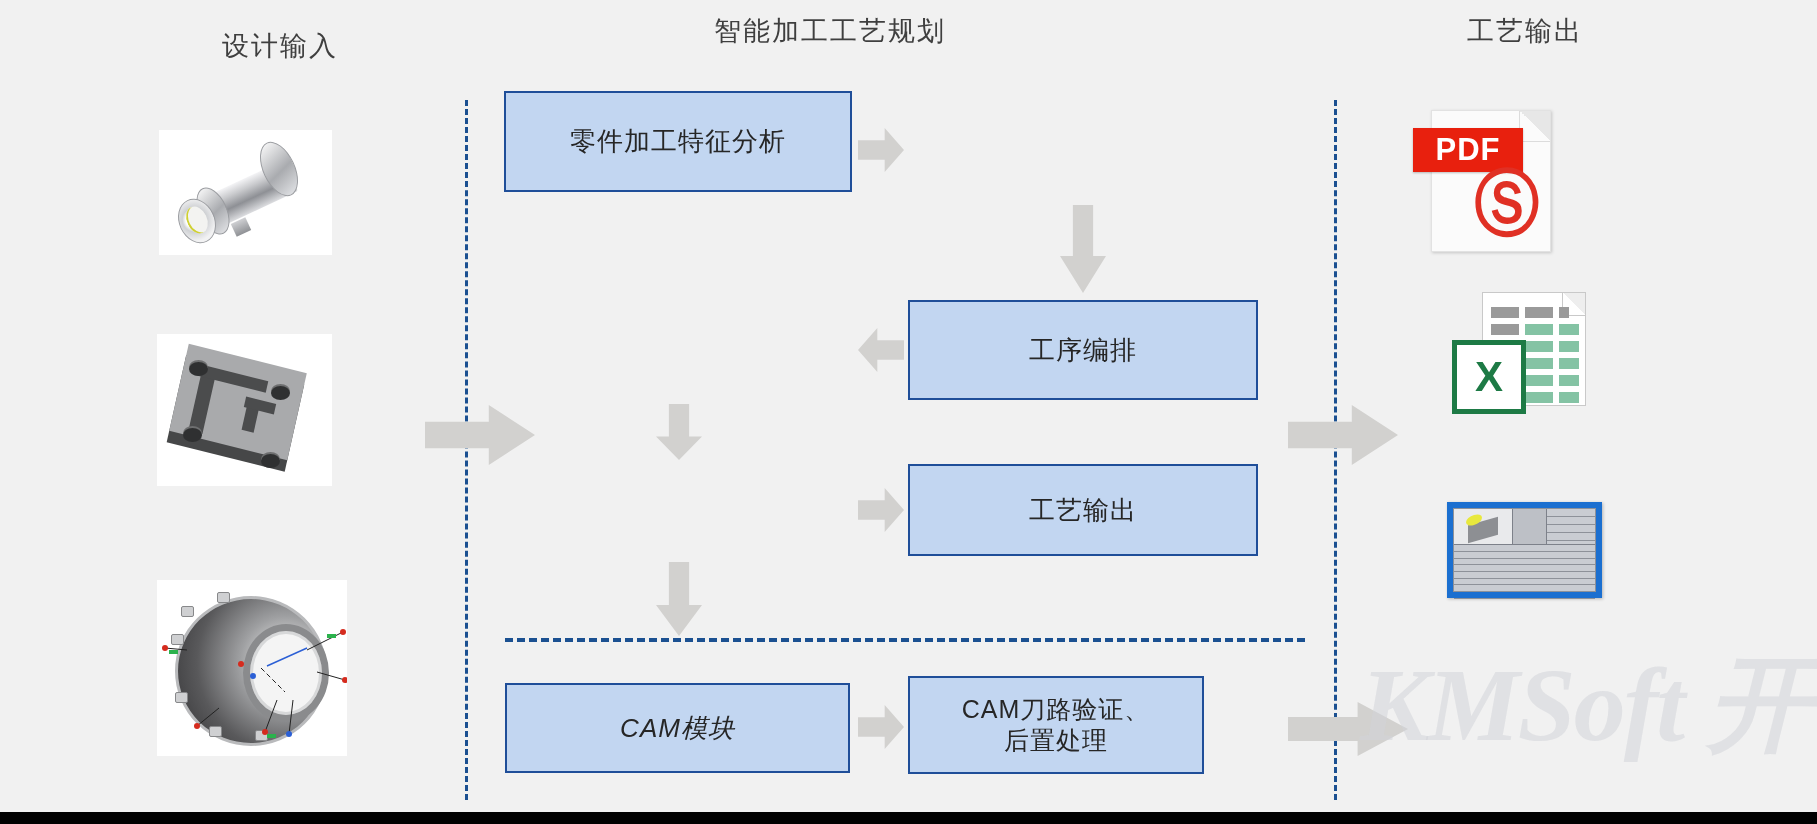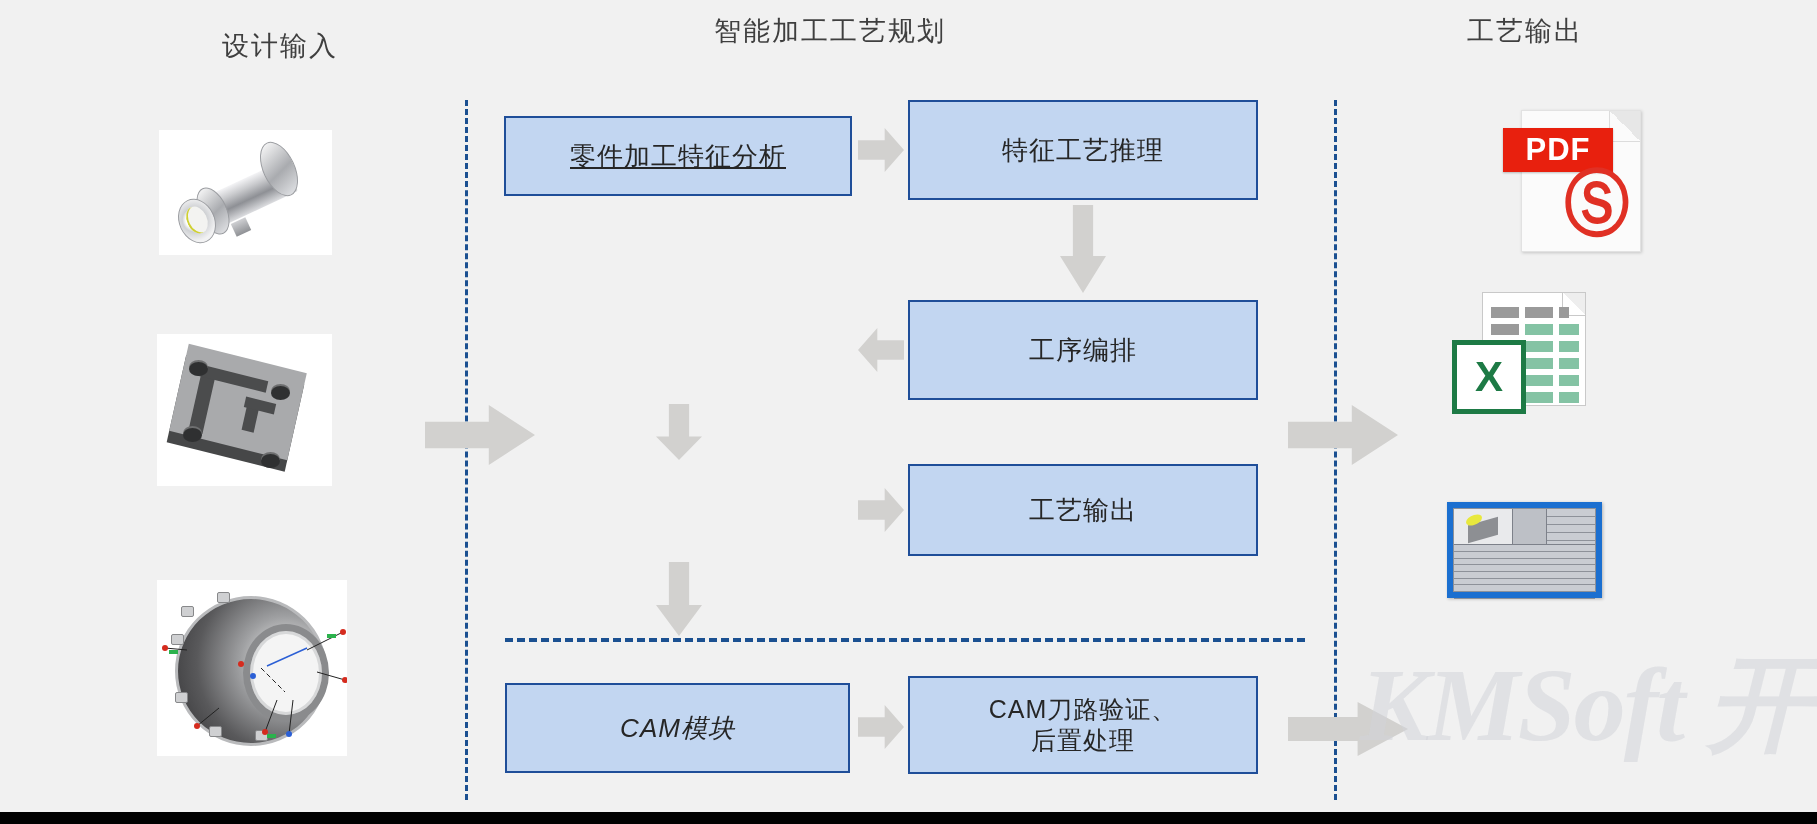--- a/index.html
+++ b/index.html
@@ -60,28 +60,28 @@
     align-items: center;
     justify-content: center;
     color: #262626;
     font-size: 26px;
     line-height: 1.25;
     text-align: center;
     letter-spacing: 1px;
   }
   .pbox.two-line { font-size: 25px; }
 
-  #box-feature-analysis { left: 504px;  top: 116px; width: 348px; height: 80px; text-decoration: underline; }
+  #box-feature-analysis { left: 504px;  top: 91px; width: 348px; height: 101px; }
   #box-feature-reason   { left: 908px;  top: 100px; width: 350px; height: 100px; }
   #box-gen-model        { left: 504px;  top: 300px; width: 348px; height: 100px; }
   #box-seq-plan         { left: 908px;  top: 300px; width: 350px; height: 100px; }
   #box-verify           { left: 505px;  top: 464px; width: 348px; height: 92px;  }
   #box-output           { left: 908px;  top: 464px; width: 350px; height: 92px;  }
   #box-cam              { left: 505px;  top: 683px; width: 345px; height: 90px; font-style: italic;  }
-  #box-cam-verify       { left: 908px;  top: 676px; width: 350px; height: 98px;  }
+  #box-cam-verify       { left: 908px;  top: 676px; width: 296px; height: 98px;  }
   #box-nc               { left: 1444px; top: 680px; width: 150px; height: 92px; font-size: 25px;}
 
   
   .arrow {
     position: absolute;
     background: #d2d1cf;
   }
   .arrow.right {
     clip-path: polygon(0% 28%, 58% 28%, 58% 0%, 100% 50%, 58% 100%, 58% 72%, 0% 72%);
   }
@@ -190,21 +190,21 @@
     border: 7px solid #8a8b8d;
     box-shadow: inset 0 0 0 3px #d7d8d9;
   }
   .casing-lug {
     position:absolute; width: 11px; height: 9px; background: #cfd0d2;
     border: 1px solid #87888a; border-radius: 2px;
   }
 
   
   .doc-icon { position: absolute; }
-  #icon-pdf   { left: 1503px; top: 110px; width: 165px; height: 140px; }
+  #icon-pdf   { left: 1413px; top: 110px; width: 165px; height: 140px; }
   #icon-excel { left: 1452px; top: 282px; width: 140px; height: 125px; }
   #icon-card  { left: 1447px; top: 502px; width: 155px; height: 96px; }
 
   .page-sheet {
     position:absolute; left: 18px; top: 0; width: 118px; height: 140px;
     background: #fbfbfb;
     border: 1px solid #e2e2e2;
     box-shadow: 1px 1px 3px rgba(0,0,0,.18);
   }
   .page-fold {
@@ -365,23 +365,20 @@
 
   <div class="arrow right" id="arrow-in"></div>
   <div class="arrow right" id="arrow-out"></div>
 
   <div class="pbox" id="box-feature-analysis">
     <span>零件加工特征分析</span>
   </div>
 
   <div class="arrow right" id="arrow-r1"></div>
 
-  <div class="pbox" id="box-feature-reason">
-    <span>特征工艺推理</span>
-  </div>
 
   <div class="arrow down" id="arrow-d1"></div>
 
 
   <div class="arrow left" id="arrow-l1"></div>
 
   <div class="pbox" id="box-seq-plan">
     <span>工序编排</span>
   </div>
 

